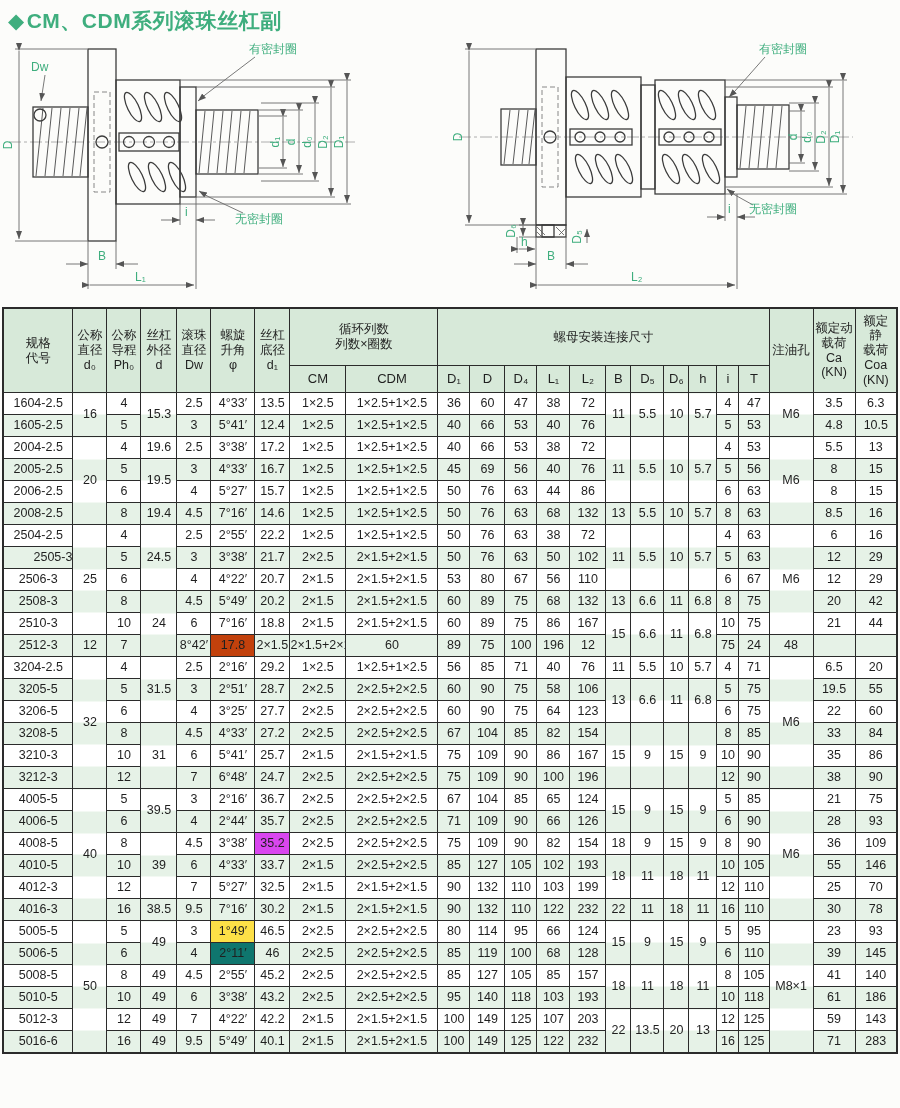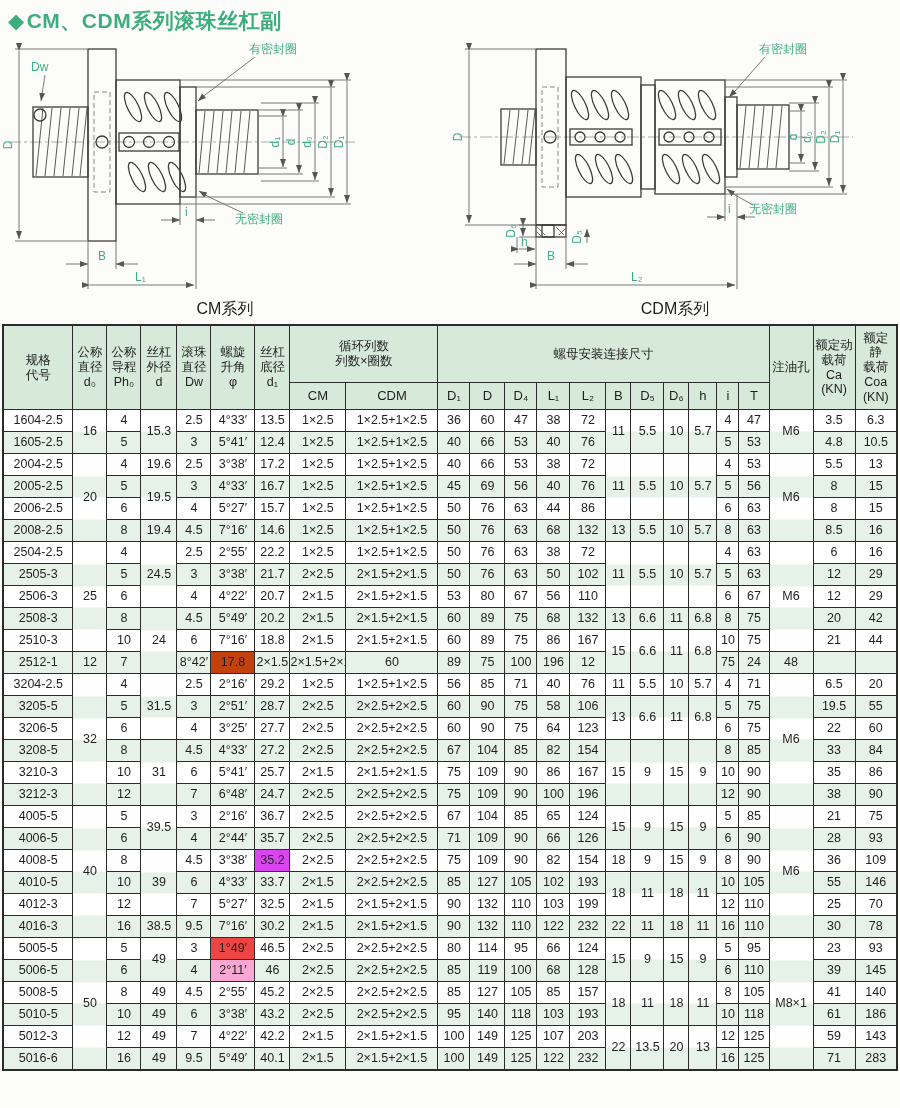--- a/index.html
+++ b/index.html
@@ -115,21 +115,20 @@
       <text class="gl" x="28" y="34">Dw</text>
       <text class="gl" text-anchor="middle" transform="rotate(-90 276 105)" x="276" y="105">d₁</text>
       <text class="gl" text-anchor="middle" transform="rotate(-90 292 105)" x="292" y="105">d</text>
       <text class="gl" text-anchor="middle" transform="rotate(-90 308 105)" x="308" y="105">d₀</text>
       <text class="gl" text-anchor="middle" transform="rotate(-90 324 105)" x="324" y="105">D₂</text>
       <text class="gl" text-anchor="middle" transform="rotate(-90 340 105)" x="340" y="105">D₁</text>
       <text class="gl" x="182" y="179">i</text>
       <text class="gl" x="95" y="223">B</text>
       <text class="gl" x="132" y="244">L₁</text>
     </svg>
-    <div class="caption">CM系列</div>
   </div>
 
   <div class="diagram">
     <svg width="444" height="262" viewBox="0 0 444 262">
       <defs>
         <marker id="arrB" markerWidth="9" markerHeight="7" refX="8" refY="3" orient="auto" markerUnits="userSpaceOnUse">
             <path d="M0,0L8,3L0,6Z" fill="#555"></path>
           </marker>
       </defs>
       <g>
@@ -230,21 +229,20 @@
       <text class="gl" text-anchor="middle" transform="rotate(-90 358 100)" x="358" y="100">d₀</text>
       <text class="gl" text-anchor="middle" transform="rotate(-90 372 100)" x="372" y="100">D₂</text>
       <text class="gl" text-anchor="middle" transform="rotate(-90 386 100)" x="386" y="100">D₁</text>
       <text class="gl" x="275" y="176">i</text>
       <text class="gl" text-anchor="middle" transform="rotate(-90 62 194)" x="62" y="194">D₆</text>
       <text class="gl" text-anchor="middle" transform="rotate(-90 128 200)" x="128" y="200">D₅</text>
       <text class="gl" x="68" y="209">h</text>
       <text class="gl" x="94" y="223">B</text>
       <text class="gl" x="178" y="244">L₂</text>
     </svg>
-    <div class="caption">CDM系列</div>
   </div>
 </div>
 
 <table>
   <colgroup>
     <col style="width:70px">
       <col style="width:34px">
       <col style="width:34px">
       <col style="width:36px">
       <col style="width:34px">
@@ -467,21 +465,21 @@
         <td rowspan="3" style="background: linear-gradient(rgb(255, 255, 255) 0%, rgb(255, 255, 255) 33.33%, rgb(230, 242, 231) 33.33%, rgb(230, 242, 231) 66.67%, rgb(255, 255, 255) 66.67%, rgb(255, 255, 255) 100%);">5.5</td>
         <td rowspan="3" style="background: linear-gradient(rgb(255, 255, 255) 0%, rgb(255, 255, 255) 33.33%, rgb(230, 242, 231) 33.33%, rgb(230, 242, 231) 66.67%, rgb(255, 255, 255) 66.67%, rgb(255, 255, 255) 100%);">10</td>
         <td rowspan="3" style="background: linear-gradient(rgb(255, 255, 255) 0%, rgb(255, 255, 255) 33.33%, rgb(230, 242, 231) 33.33%, rgb(230, 242, 231) 66.67%, rgb(255, 255, 255) 66.67%, rgb(255, 255, 255) 100%);">5.7</td>
         <td style="background: rgb(255, 255, 255);">4</td>
         <td style="background: rgb(255, 255, 255);">63</td>
         <td rowspan="5" style="background: linear-gradient(rgb(255, 255, 255) 0%, rgb(255, 255, 255) 20%, rgb(230, 242, 231) 20%, rgb(230, 242, 231) 40%, rgb(255, 255, 255) 40%, rgb(255, 255, 255) 60%, rgb(230, 242, 231) 60%, rgb(230, 242, 231) 80%, rgb(255, 255, 255) 80%, rgb(255, 255, 255) 100%);">M6</td>
         <td style="background: rgb(255, 255, 255);">6</td>
         <td style="background: rgb(255, 255, 255);">16</td>
       </tr>
       <tr>
-        <td style="background: rgb(230, 242, 231);">2505-3</td>
+        <td style="background: rgb(230, 242, 231); text-align: right;">2505-3</td>
         <td style="background: rgb(230, 242, 231);">5</td>
         <td style="background: rgb(230, 242, 231);">3</td>
         <td style="background: rgb(230, 242, 231);">3°38′</td>
         <td style="background: rgb(230, 242, 231);">21.7</td>
         <td style="background: rgb(230, 242, 231);">2×2.5</td>
         <td style="background: rgb(230, 242, 231);">2×1.5+2×1.5</td>
         <td style="background: rgb(230, 242, 231);">50</td>
         <td style="background: rgb(230, 242, 231);">76</td>
         <td style="background: rgb(230, 242, 231);">63</td>
         <td style="background: rgb(230, 242, 231);">50</td>
@@ -548,21 +546,21 @@
         <td rowspan="2" style="background: linear-gradient(rgb(255, 255, 255) 0%, rgb(255, 255, 255) 50%, rgb(230, 242, 231) 50%, rgb(230, 242, 231) 100%);">15</td>
         <td rowspan="2" style="background: linear-gradient(rgb(255, 255, 255) 0%, rgb(255, 255, 255) 50%, rgb(230, 242, 231) 50%, rgb(230, 242, 231) 100%);">6.6</td>
         <td rowspan="2" style="background: linear-gradient(rgb(255, 255, 255) 0%, rgb(255, 255, 255) 50%, rgb(230, 242, 231) 50%, rgb(230, 242, 231) 100%);">11</td>
         <td rowspan="2" style="background: linear-gradient(rgb(255, 255, 255) 0%, rgb(255, 255, 255) 50%, rgb(230, 242, 231) 50%, rgb(230, 242, 231) 100%);">6.8</td>
         <td style="background: rgb(255, 255, 255);">10</td>
         <td style="background: rgb(255, 255, 255);">75</td>
         <td style="background: rgb(255, 255, 255);">21</td>
         <td style="background: rgb(255, 255, 255);">44</td>
       </tr>
       <tr>
-        <td style="background: rgb(230, 242, 231);">2512-1</td>
+        <td style="background: rgb(230, 242, 231);">2512-3</td>
         <td style="background: rgb(230, 242, 231);">12</td>
         <td style="background: rgb(230, 242, 231);">7</td>
         <td style="background: rgb(230, 242, 231);">8°42′</td>
         <td style="background: #c2410c;">17.8</td>
         <td style="background: rgb(230, 242, 231);">2×1.5</td>
         <td style="background: rgb(230, 242, 231);">2×1.5+2×1.5</td>
         <td style="background: rgb(230, 242, 231);">60</td>
         <td style="background: rgb(230, 242, 231);">89</td>
         <td style="background: rgb(230, 242, 231);">75</td>
         <td style="background: rgb(230, 242, 231);">100</td>
@@ -826,21 +824,21 @@
         <td style="background: rgb(230, 242, 231);">110</td>
         <td style="background: rgb(230, 242, 231);">30</td>
         <td style="background: rgb(230, 242, 231);">78</td>
       </tr>
       <tr>
         <td style="background: rgb(255, 255, 255);">5005-5</td>
         <td rowspan="6" style="background: linear-gradient(rgb(255, 255, 255) 0%, rgb(255, 255, 255) 16.67%, rgb(230, 242, 231) 16.67%, rgb(230, 242, 231) 33.33%, rgb(255, 255, 255) 33.33%, rgb(255, 255, 255) 50%, rgb(230, 242, 231) 50%, rgb(230, 242, 231) 66.67%, rgb(255, 255, 255) 66.67%, rgb(255, 255, 255) 83.33%, rgb(230, 242, 231) 83.33%, rgb(230, 242, 231) 100%);">50</td>
         <td style="background: rgb(255, 255, 255);">5</td>
         <td rowspan="2" style="background: linear-gradient(rgb(255, 255, 255) 0%, rgb(255, 255, 255) 50%, rgb(230, 242, 231) 50%, rgb(230, 242, 231) 100%);">49</td>
         <td style="background: rgb(255, 255, 255);">3</td>
-        <td style="background: #ef4444;">1°49′</td>
+        <td style="background: #fde047;">1°49′</td>
         <td style="background: rgb(255, 255, 255);">46.5</td>
         <td style="background: rgb(255, 255, 255);">2×2.5</td>
         <td style="background: rgb(255, 255, 255);">2×2.5+2×2.5</td>
         <td style="background: rgb(255, 255, 255);">80</td>
         <td style="background: rgb(255, 255, 255);">114</td>
         <td style="background: rgb(255, 255, 255);">95</td>
         <td style="background: rgb(255, 255, 255);">66</td>
         <td style="background: rgb(255, 255, 255);">124</td>
         <td rowspan="2" style="background: linear-gradient(rgb(255, 255, 255) 0%, rgb(255, 255, 255) 50%, rgb(230, 242, 231) 50%, rgb(230, 242, 231) 100%);">15</td>
         <td rowspan="2" style="background: linear-gradient(rgb(255, 255, 255) 0%, rgb(255, 255, 255) 50%, rgb(230, 242, 231) 50%, rgb(230, 242, 231) 100%);">9</td>
@@ -849,21 +847,21 @@
         <td style="background: rgb(255, 255, 255);">5</td>
         <td style="background: rgb(255, 255, 255);">95</td>
         <td rowspan="6" style="background: linear-gradient(rgb(255, 255, 255) 0%, rgb(255, 255, 255) 16.67%, rgb(230, 242, 231) 16.67%, rgb(230, 242, 231) 33.33%, rgb(255, 255, 255) 33.33%, rgb(255, 255, 255) 50%, rgb(230, 242, 231) 50%, rgb(230, 242, 231) 66.67%, rgb(255, 255, 255) 66.67%, rgb(255, 255, 255) 83.33%, rgb(230, 242, 231) 83.33%, rgb(230, 242, 231) 100%);">M8×1</td>
         <td style="background: rgb(255, 255, 255);">23</td>
         <td style="background: rgb(255, 255, 255);">93</td>
       </tr>
       <tr>
         <td style="background: rgb(230, 242, 231);">5006-5</td>
         <td style="background: rgb(230, 242, 231);">6</td>
         <td style="background: rgb(230, 242, 231);">4</td>
-        <td style="background: #f9a8d4;">2°11′</td>
+        <td style="background: #0f766e;">2°11′</td>
         <td style="background: rgb(230, 242, 231);">46</td>
         <td style="background: rgb(230, 242, 231);">2×2.5</td>
         <td style="background: rgb(230, 242, 231);">2×2.5+2×2.5</td>
         <td style="background: rgb(230, 242, 231);">85</td>
         <td style="background: rgb(230, 242, 231);">119</td>
         <td style="background: rgb(230, 242, 231);">100</td>
         <td style="background: rgb(230, 242, 231);">68</td>
         <td style="background: rgb(230, 242, 231);">128</td>
         <td style="background: rgb(230, 242, 231);">6</td>
         <td style="background: rgb(230, 242, 231);">110</td>

